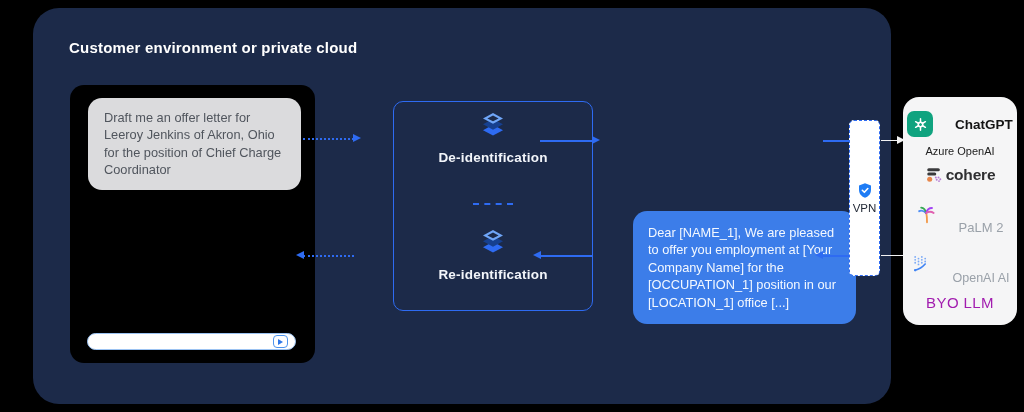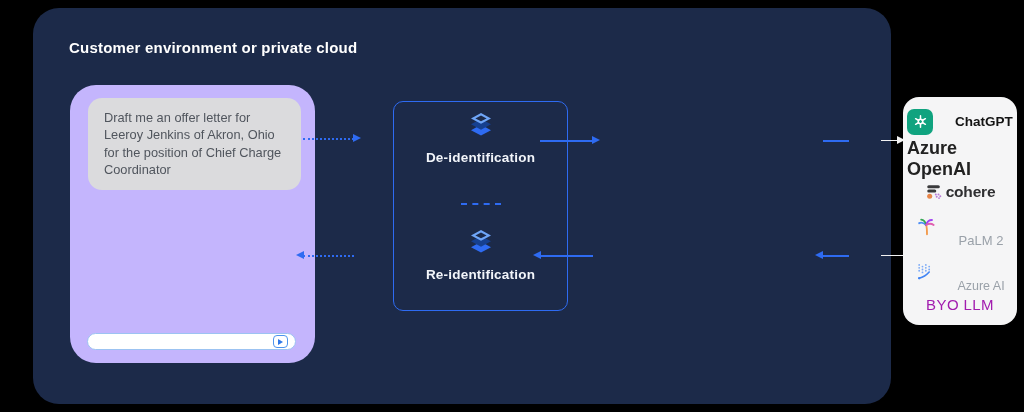--- a/index.html
+++ b/index.html
@@ -12,41 +12,41 @@
     position:absolute;left:10px;top:8px;width:858px;height:396px;
     background:#1C2A49;border-radius:26px;margin-left:23px;
   }
   .env-title{
     position:absolute;left:36px;top:31px;color:#FFFFFF;
     font-size:15px;font-weight:700;letter-spacing:.2px;
   }
   
   .chat-card{
     position:absolute;left:37px;top:77px;width:245px;height:278px;
-    background:#c4b5fd;border-radius:26px;
+    background:#000000;border-radius:14px;
   }
   .bubble{box-sizing:border-box;position:absolute;font-size:12.8px;line-height:1.36;}
   .bubble.gray{background:#DBDBDD;color:#50555D;border-radius:14px;}
   .bubble.blue{color:#F3F8FF;border-radius:14px;}
   .chat-card .gray{left:18px;top:13px;width:213px;padding:11px 13px 11px 16px;}
   .chat-card .blue{left:16px;top:110px;width:213px;padding:11px 12px 11px 14px;background:#1F88F8;}
   .chat-input{
     position:absolute;left:17px;top:248px;width:209px;height:17px;box-sizing:border-box;
     border:1px solid #9CC3F2;border-radius:10px;background:#fff;outline:none;
     font-size:11px;padding:0 22px 0 8px;color:#333;
   }
   .send-btn{
     position:absolute;left:203px;top:250px;width:15px;height:13px;box-sizing:border-box;
     border:1px solid #4D94EE;border-radius:4px;background:#fff;cursor:pointer;
     display:flex;align-items:center;justify-content:center;padding:0;
   }
   .send-tri{width:0;height:0;border-top:3px solid transparent;border-bottom:3px solid transparent;border-left:5px solid #2E77E8;}
   
   .mid-box{
-    position:absolute;left:360px;top:93px;width:175px;height:210px;box-sizing:border-box;
+    position:absolute;left:360px;top:93px;width:200px;height:210px;box-sizing:border-box;
     border:1.4px solid #2E6BF2;border-radius:10px;
     display:flex;flex-direction:column;align-items:center;
   }
   .mid-label{color:#F2F5FA;font-size:13.5px;font-weight:700;letter-spacing:.2px;text-align:center;}
   .mid-sep{width:40px;border-top:2px dashed #2E6BF2;}
   .layers-wrap{height:30px;display:flex;align-items:center;}
   
   .r-gray{left:597px;top:100px;width:226px;background:#D8D9DB;color:#4F545C;border-radius:12px;padding:13px 14px 13px 18px;}
   .r-blue{left:600px;top:203px;width:223px;background:#3C7DE9;border-radius:12px;padding:13px 12px 13px 15px;}
   
@@ -59,21 +59,21 @@
   
   .llm-card{
     position:absolute;left:903px;top:97px;width:114px;height:228px;box-sizing:border-box;
     background:#F5F5F6;border-radius:16px;
     display:flex;flex-direction:column;align-items:center;justify-content:space-around;
     padding:10px 4px;z-index:5;
   }
   .llm-row{display:flex;align-items:center;gap:22px;}
   .chatgpt-badge{width:26px;height:26px;border-radius:7px;background:#10A37F;display:flex;align-items:center;justify-content:center;}
   .chatgpt-label{font-size:13.5px;font-weight:800;color:#141414;}
-  .azure-label{font-size:18px;color:#222;font-weight:700;}
+  .azure-label{font-size:11px;color:#222;font-weight:400;}
   .cohere-label{font-size:15.5px;font-weight:700;color:#2F2F31;letter-spacing:-.2px;}
   .gray-label{font-size:12.5px;color:#9AA1A9;font-weight:500;margin-top:28px;}
   .byo-label{font-size:15px;color:#a21caf;font-weight:400;letter-spacing:.4px;}
   
   .arrow{position:absolute;height:0;}
   .arrow .shaft{display:block;height:0;border-top:2px solid #2E6BF2;}
   .arrow.dotted .shaft{border-top-style:dotted;}
   .arrow.white .shaft{border-top-color:#F2F2F2;border-top-width:1.6px;}
   .head{position:absolute;width:0;height:0;top:-4px;}
   .head.right{right:-7px;border-top:4.5px solid transparent;border-bottom:4.5px solid transparent;border-left:8px solid #2E6BF2;}
@@ -111,20 +111,21 @@
         <svg width="28" height="28" viewBox="0 0 24 26">
           <path d="M12 11 L21.3 16 L12 21 L2.7 16 Z" fill="#2E6BF2"></path>
           <path d="M12 5.5 L21.3 10.5 L12 15.5 L2.7 10.5 Z" fill="#16408F"></path>
           <path d="M12 0 L21.3 5 L12 10 L2.7 5 Z" fill="#6FA6F8"></path>
           <path d="M12 2.3 L17.2 5 L12 7.7 L6.8 5 Z" fill="#1C2A49"></path>
         </svg>
       </div>
       <div class="mid-label" style="margin-top:8px;">Re-identification</div>
     </div>
 
+    <div class="bubble blue r-blue">Dear [NAME_1], We are pleased to offer you employment at [Your Company Name] for the [OCCUPATION_1] position in our [LOCATION_1] office [...]</div>
   </div>
 
   <div class="arrow dotted" style="left:303px;top:138px;width:51px;">
     <span class="shaft"></span>
       <span class="head right"></span>
   </div>
   <div class="arrow dotted" style="left:303px;top:255px;width:51px;">
     <span class="shaft"></span>
       <span class="head left"></span>
   </div>
@@ -144,20 +145,27 @@
       <span class="head right"></span>
   </div>
   <div class="arrow white" style="left:881px;top:255px;width:22px;">
     <span class="shaft"></span>
   </div>
   <div class="arrow" style="left:822px;top:255px;width:27px;">
     <span class="shaft"></span>
       <span class="head left"></span>
   </div>
 
+  <div class="vpn-box">
+    <svg width="16" height="17" viewBox="0 0 24 25">
+      <path d="M12 1.5 L21 5 V11.5 C21 18 16.8 21.8 12 23.5 C7.2 21.8 3 18 3 11.5 V5 Z" fill="#1E7CF5"></path>
+      <path d="M8 12.2 L11 15.2 L16.2 9.5" fill="none" stroke="#FFFFFF" stroke-width="2.4" stroke-linecap="round" stroke-linejoin="round"></path>
+    </svg>
+    <span class="vpn-label">VPN</span>
+  </div>
 
   <div class="llm-card">
     <div class="llm-row">
       <span class="chatgpt-badge">
         <svg width="17" height="17" viewBox="0 0 24 24">
           <g stroke="#FFFFFF" stroke-width="2.1" stroke-linecap="round" fill="none">
             <path d="M12 4 V9"></path>
               <path d="M12 15 V20"></path>
             <path d="M5.1 8 L9.4 10.6"></path>
               <path d="M14.6 13.4 L18.9 16"></path>
@@ -208,20 +216,20 @@
             <circle cx="9" cy="12.5" r="1.1"></circle>
           <circle cx="13" cy="3.5" r="1.1"></circle>
             <circle cx="13" cy="7" r="1.1"></circle>
             <circle cx="13" cy="10.5" r="1.1"></circle>
           <circle cx="17" cy="5.5" r="1.1"></circle>
             <circle cx="17" cy="9" r="1.1"></circle>
         </g>
         <path d="M17 12 C13 16.5 9 18.5 5 19.5" stroke="#4285F4" stroke-width="2" fill="none" stroke-linecap="round"></path>
         <circle cx="5" cy="19.5" r="1.4" fill="#4285F4"></circle>
       </svg>
-      <span class="gray-label">Azure AI</span>
+      <span class="gray-label">OpenAI AI</span>
     </div>
     <div class="llm-row">
       <span class="byo-label">BYO LLM</span>
     </div>
   </div>
 
 </div>
 
 </body></html>

